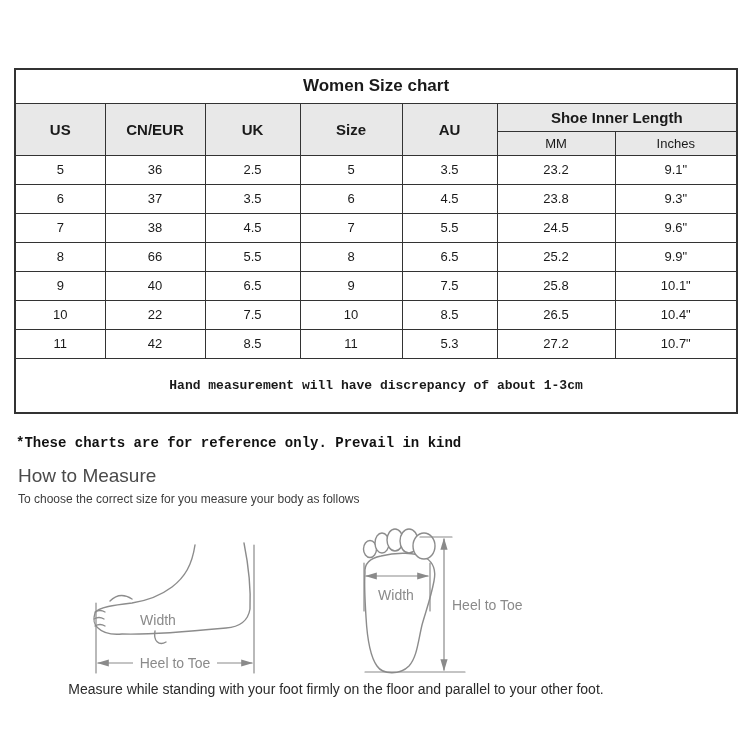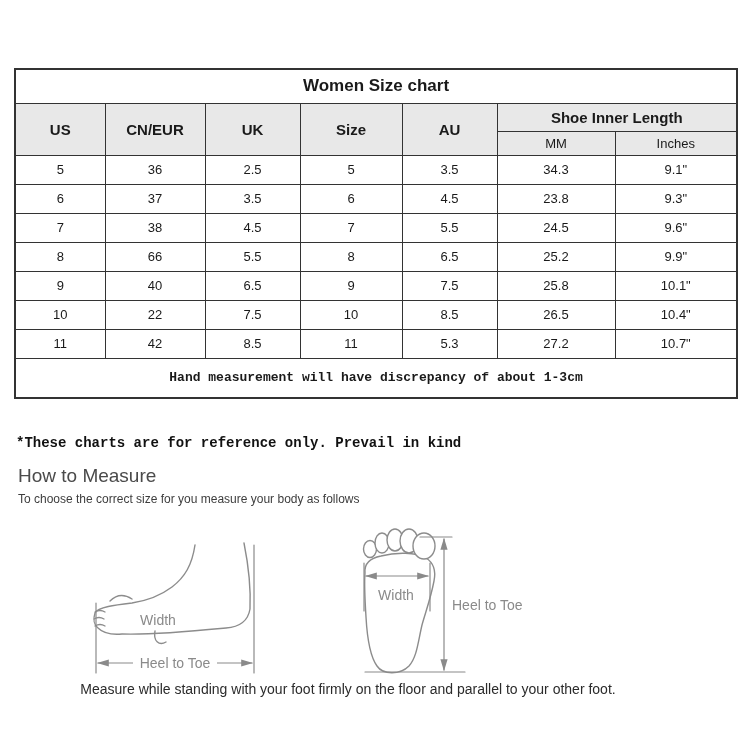--- a/index.html
+++ b/index.html
@@ -17,40 +17,40 @@
   }
   table.size-chart th, table.size-chart td {
     border: 1px solid #333333; text-align: center; vertical-align: middle;
     padding: 4px; background: #ffffff;
   }
   tr.row-title td { height: 34px; font-size: 17px; font-weight: bold; }
   tr.row-group th { height: 28px; background: #e8e8e8; font-size: 15px; font-weight: bold; }
   tr.row-sub th   { height: 15px; background: #e8e8e8; font-size: 13px; font-weight: normal; }
   tbody.size-rows td { height: 29px; font-size: 13px; }
   tr.row-footnote td {
-    height: 40px; font-family: "Liberation Mono", monospace;
+    height: 55px; font-family: "Liberation Mono", monospace;
     font-weight: bold; font-size: 13px;
   }
 
   
   .ref-note {
     position: absolute; left: 16px; top: 435px;
     font-family: Liberation Mono, monospace; font-weight: bold;
     font-size: 14px; color: #111111; white-space: nowrap;
   }
   .htm-heading {
     position: absolute; left: 18px; top: 465px;
     font-size: 19px; color: #4a4a4a;
   }
   .htm-sub {
     position: absolute; left: 18px; top: 492px;
     font-size: 12px; color: #3d3d3d;
   }
   .caption {
-    position: absolute; left: 16px; top: 681px; width: 618px;
+    position: absolute; left: 4px; top: 681px; width: 618px;
     text-align: center; font-size: 14px; color: #2b2b2b; padding-left: 46px;
   }
 
   
   svg.diagram { position: absolute; left: 80px; top: 515px; }
   svg.diagram text {
     font-family: "Liberation Sans", sans-serif; font-size: 14px;
     fill: #8a8a8a; stroke: none;
   }
 </style>
@@ -86,21 +86,21 @@
         <th>Inches</th>
       </tr>
     </thead>
     <tbody class="size-rows">
         <tr>
           <td>5</td>
           <td>36</td>
           <td>2.5</td>
           <td>5</td>
           <td>3.5</td>
-          <td>34.3</td>
+          <td>23.2</td>
           <td>9.1"</td>
         </tr>
         <tr>
           <td>6</td>
           <td>37</td>
           <td>3.5</td>
           <td>6</td>
           <td>4.5</td>
           <td>23.8</td>
           <td>9.3"</td>

